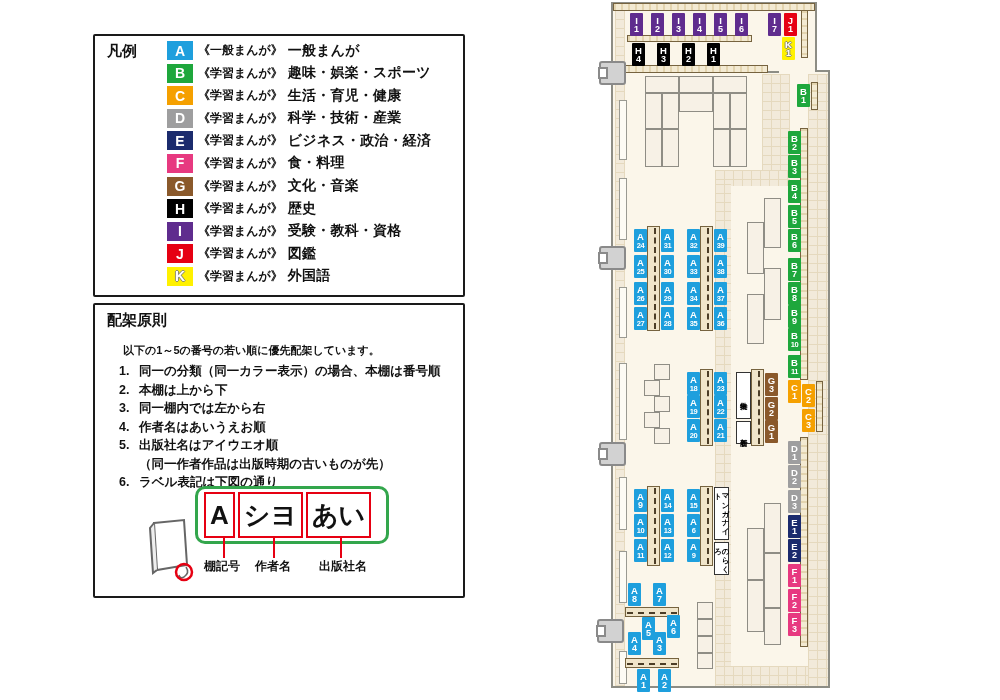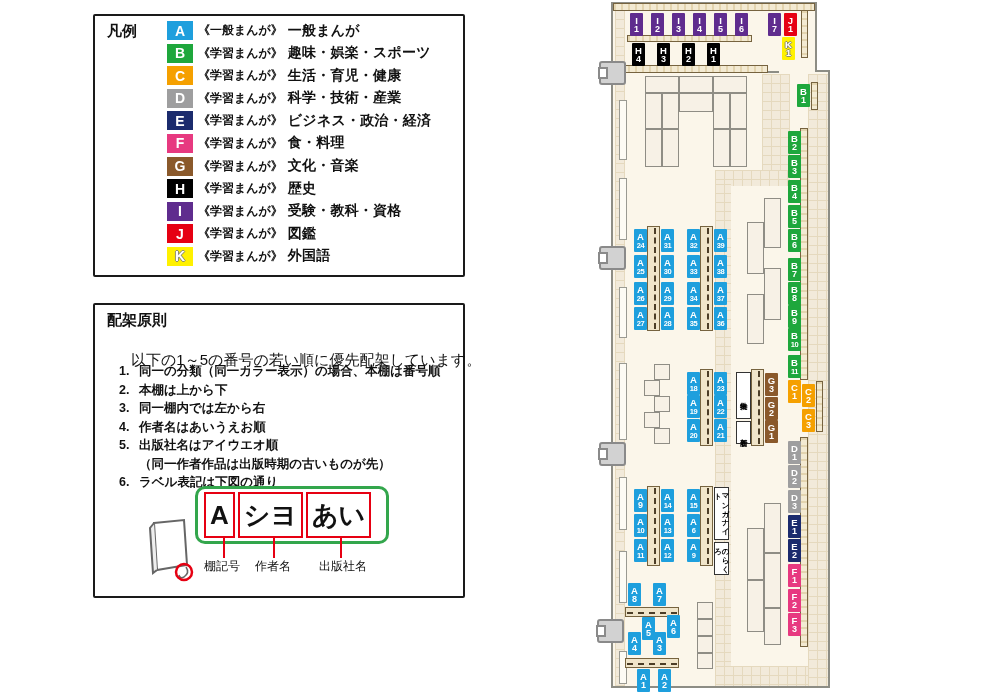--- a/index.html
+++ b/index.html
@@ -1,41 +1,41 @@
 <!DOCTYPE html>
 <html><head>
 <meta charset="utf-8">
 <style>
   html,body{margin:0;padding:0;background:#fff;}
   #app{position:relative;width:1000px;height:700px;background:#fff;overflow:hidden;
        font-family:"Liberation Sans","DejaVu Sans",sans-serif;color:#111;}
   .panel{position:absolute;background:#fff;border:2px solid #1a1a1a;border-radius:2px;box-sizing:border-box;}
-  #legend-box{left:93px;top:14px;width:372px;height:263px;}
+  #legend-box{left:93px;top:34px;width:372px;height:263px;}
   #principles-box{left:93px;top:303px;width:372px;height:295px;}
   .panel h2{position:absolute;left:12px;top:6px;margin:0;font-size:15px;font-weight:bold;}
   #legend-rows{position:absolute;left:72px;top:5px;}
   .lrow{display:flex;align-items:center;gap:5px;height:19px;margin-bottom:3.6px;white-space:nowrap;}
   .swatch{flex:none;width:26px;height:19px;display:flex;align-items:center;justify-content:center;
           color:#fff;font-size:14px;font-weight:bold;}
   .swatch.light,.slbl.light{color:#fff;text-shadow:-1px 0 #8d8d6c,1px 0 #8d8d6c,0 -1px #8d8d6c,0 1px #8d8d6c;}
   .pfx{font-size:12px;font-weight:bold;}
   .cname{font-size:14px;font-weight:bold;letter-spacing:0.2px;}
-  #principles-intro{position:absolute;left:24px;top:34px;margin:12px;font-size:15px;font-weight:normal;white-space:nowrap;}
+  #principles-intro{position:absolute;left:24px;top:34px;margin:4px;font-size:11px;font-weight:bold;white-space:nowrap;}
   #principles-list{position:absolute;left:24px;top:57px;width:330px;}
   .prow{display:flex;font-size:12.5px;font-weight:bold;line-height:18.5px;white-space:nowrap;}
   .pnum{width:20px;flex:none;}
   .pnote{margin-left:20px;font-size:12.5px;font-weight:bold;line-height:18.5px;white-space:nowrap;}
   
   #diagram-frame{position:absolute;left:100px;top:181px;width:176px;height:52px;background:#fff;
                  border:3px solid #33A64C;border-radius:10px;display:flex;align-items:center;
                  justify-content:flex-start;gap:3px;padding:0 6px;box-sizing:content-box;}
   .dbox{border:2.5px solid #E60012;height:42px;display:flex;align-items:center;justify-content:center;
         font-size:26px;font-weight:bold;padding:0 4px;line-height:1;}
   .dline{position:absolute;width:2px;height:20px;background:#E60012;}
-  .dcap{position:absolute;font-size:12px;font-weight:normal;white-space:nowrap;}
+  .dcap{position:absolute;font-size:12px;font-weight:bold;white-space:nowrap;}
   #book-art{position:absolute;left:45px;top:210px;}
   
   #map{position:absolute;left:0;top:0;width:1000px;height:700px;}
   .floor{position:absolute;background:#FBF6EA;}
   .walkway{position:absolute;background:#F2EADA;
     background-image:linear-gradient(#E5D9BE 1px,transparent 1px),linear-gradient(90deg,#E5D9BE 1px,transparent 1px);
     background-size:9px 9px;}
   .wall{position:absolute;background:#8d8d85;}
   .wallseg{position:absolute;background:#FDFBF4;border:1px solid #9a9a92;box-sizing:border-box;}
   .blk{position:absolute;background:#F7F1E6;border:1px solid #8f8d85;box-sizing:border-box;}

